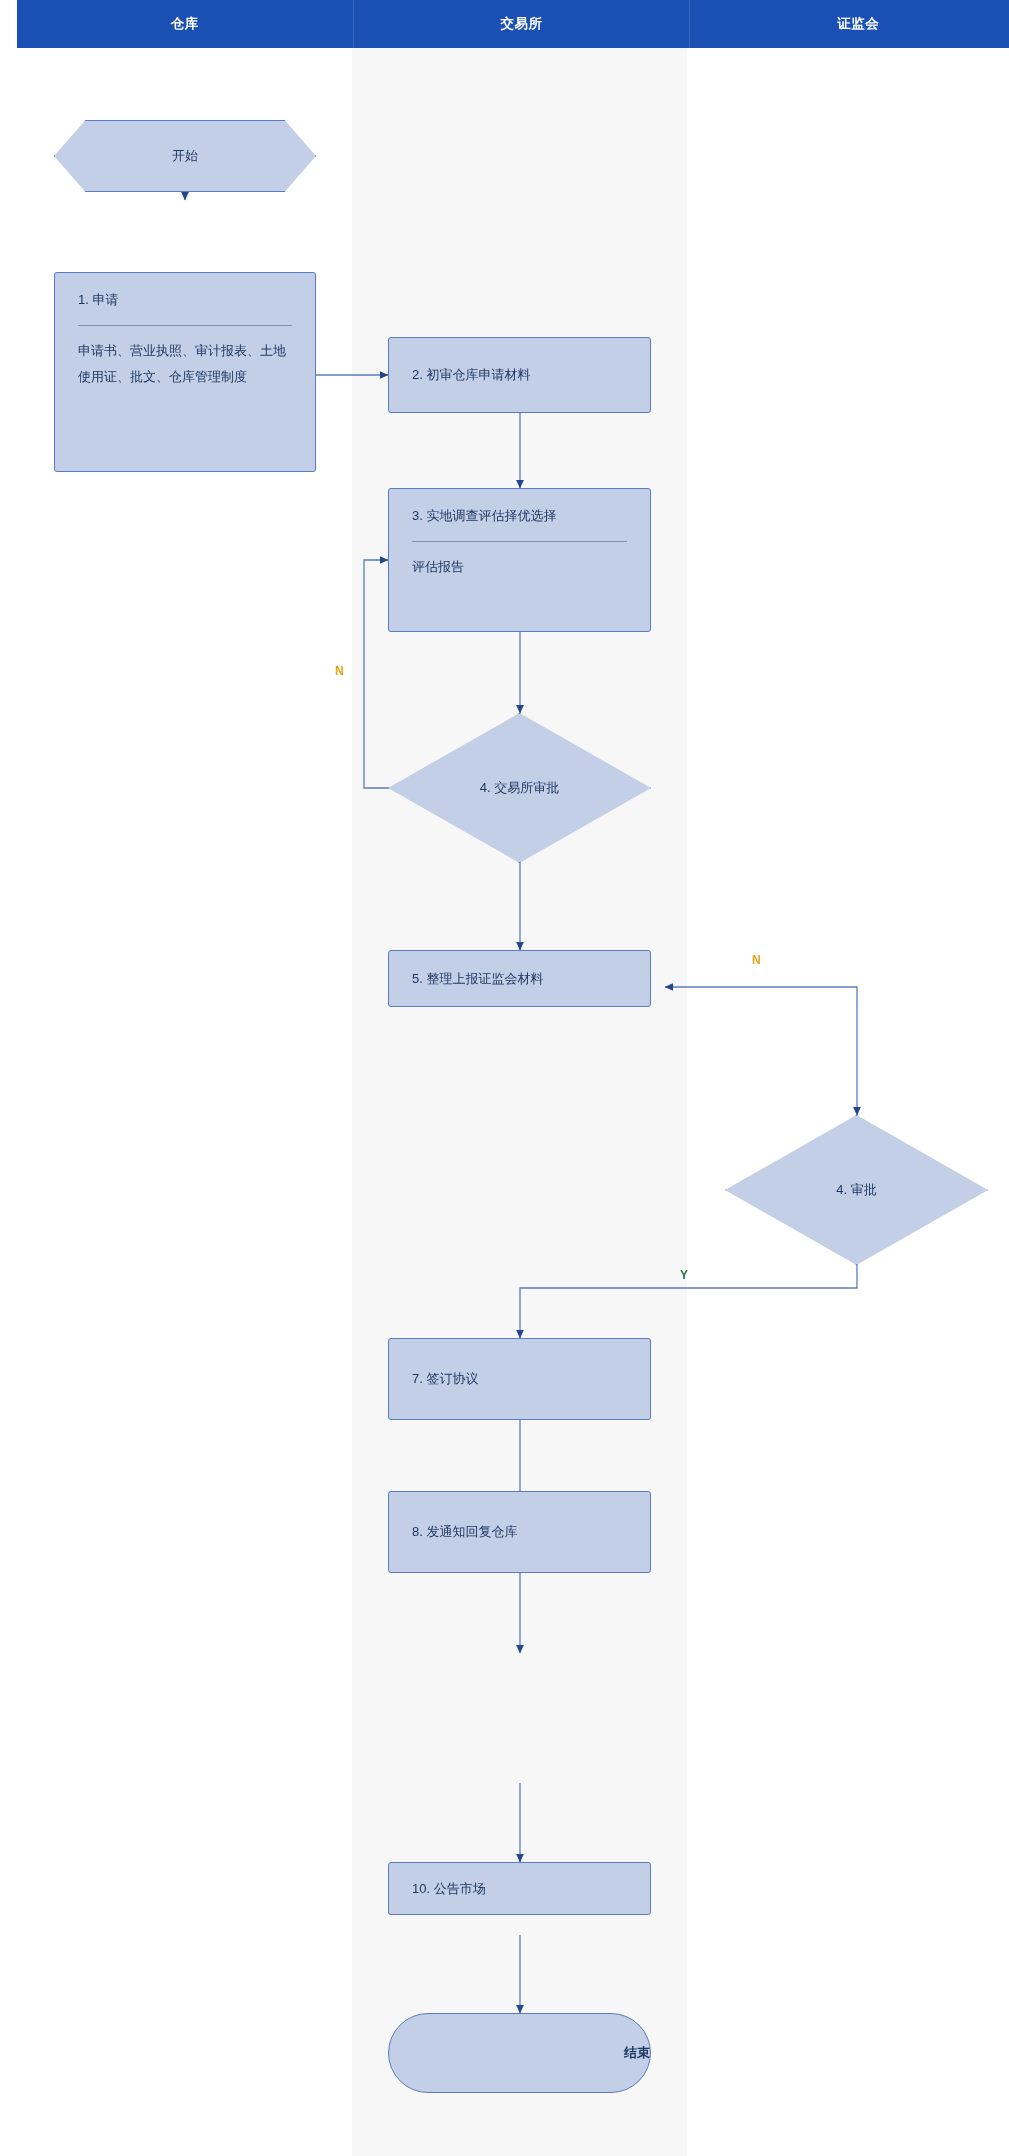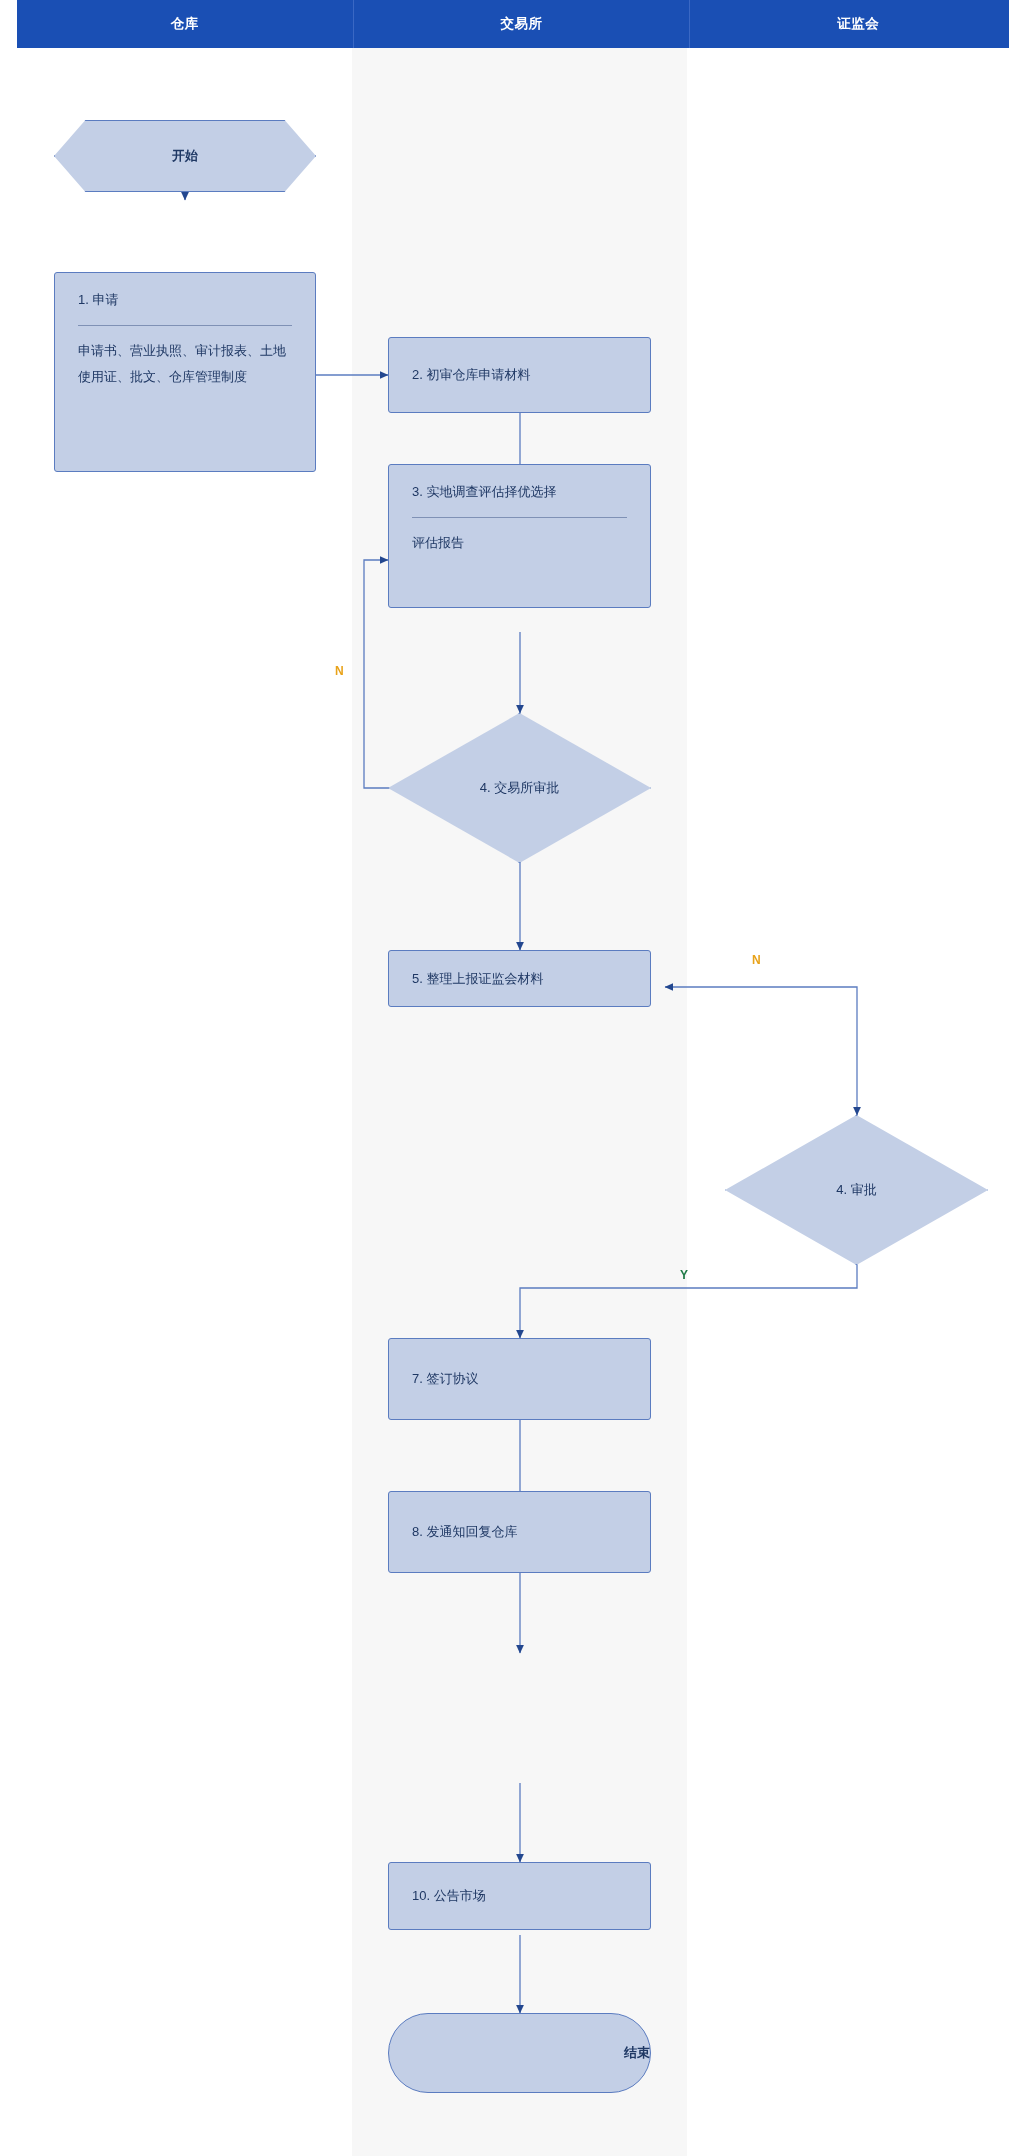--- a/index.html
+++ b/index.html
@@ -72,21 +72,21 @@
     margin: 12px 0 12px 0;
   }
   
   .hex {
     background: #c3cfe6;
     border: 1px solid #5b7cc0;
     clip-path: polygon(12% 0%, 88% 0%, 100% 50%, 88% 100%, 12% 100%, 0% 50%);
     display: flex;
     align-items: center;
     justify-content: center;
-    font-weight: bold;
+    font-weight: normal;
     font-size: 13px;
   }
   
   .diamond {
     background: #c3cfe6;
     border: 1px solid #5b7cc0;
     clip-path: polygon(50% 0%, 100% 50%, 50% 100%, 0% 50%);
     display: flex;
     align-items: center;
     justify-content: center;
@@ -183,21 +183,21 @@
   <div class="node proc" style="left:37px; top:272px; width:262px; height:200px;">
     <div class="title">1. 申请</div>
     <div class="divider"></div>
     <div class="wrap">申请书、营业执照、审计报表、土地使用证、批文、仓库管理制度</div>
   </div>
 
   <div class="node proc" style="left:371px; top:337px; width:263px; height:76px; display:flex; align-items:center;">
     <div class="title">2. 初审仓库申请材料</div>
   </div>
 
-  <div class="node proc" style="left:371px; top:464px; width:263px; height:144px;">
+  <div class="node proc" style="left:371px; top:488px; width:263px; height:144px;">
     <div class="title">3. 实地调查评估择优选择</div>
     <div class="divider"></div>
     <div class="wrap">评估报告</div>
   </div>
 
   <div class="node diamond" style="left:371px; top:713px; width:263px; height:150px;">
     <span>4. 交易所审批</span>
   </div>
 
   <div class="node proc" style="left:371px; top:950px; width:263px; height:57px; display:flex; align-items:center;">
@@ -210,21 +210,21 @@
 
   <div class="node proc" style="left:371px; top:1338px; width:263px; height:82px; display:flex; align-items:center;">
     <div class="title">7. 签订协议</div>
   </div>
 
   <div class="node proc" style="left:371px; top:1491px; width:263px; height:82px; display:flex; align-items:center;">
     <div class="title">8. 发通知回复仓库</div>
   </div>
 
 
-  <div class="node proc" style="left:371px; top:1862px; width:263px; height:68px; display:flex; align-items:center;">
+  <div class="node proc" style="left:371px; top:1862px; width:263px; height:53px; display:flex; align-items:center;">
     <div class="title">10. 公告市场</div>
   </div>
 
   <div class="node term" style="left:371px; top:2013px; width:263px; height:80px;justify-content:flex-end;">
     <span>结束</span>
   </div>
 
 </div>
 
 </body></html>

